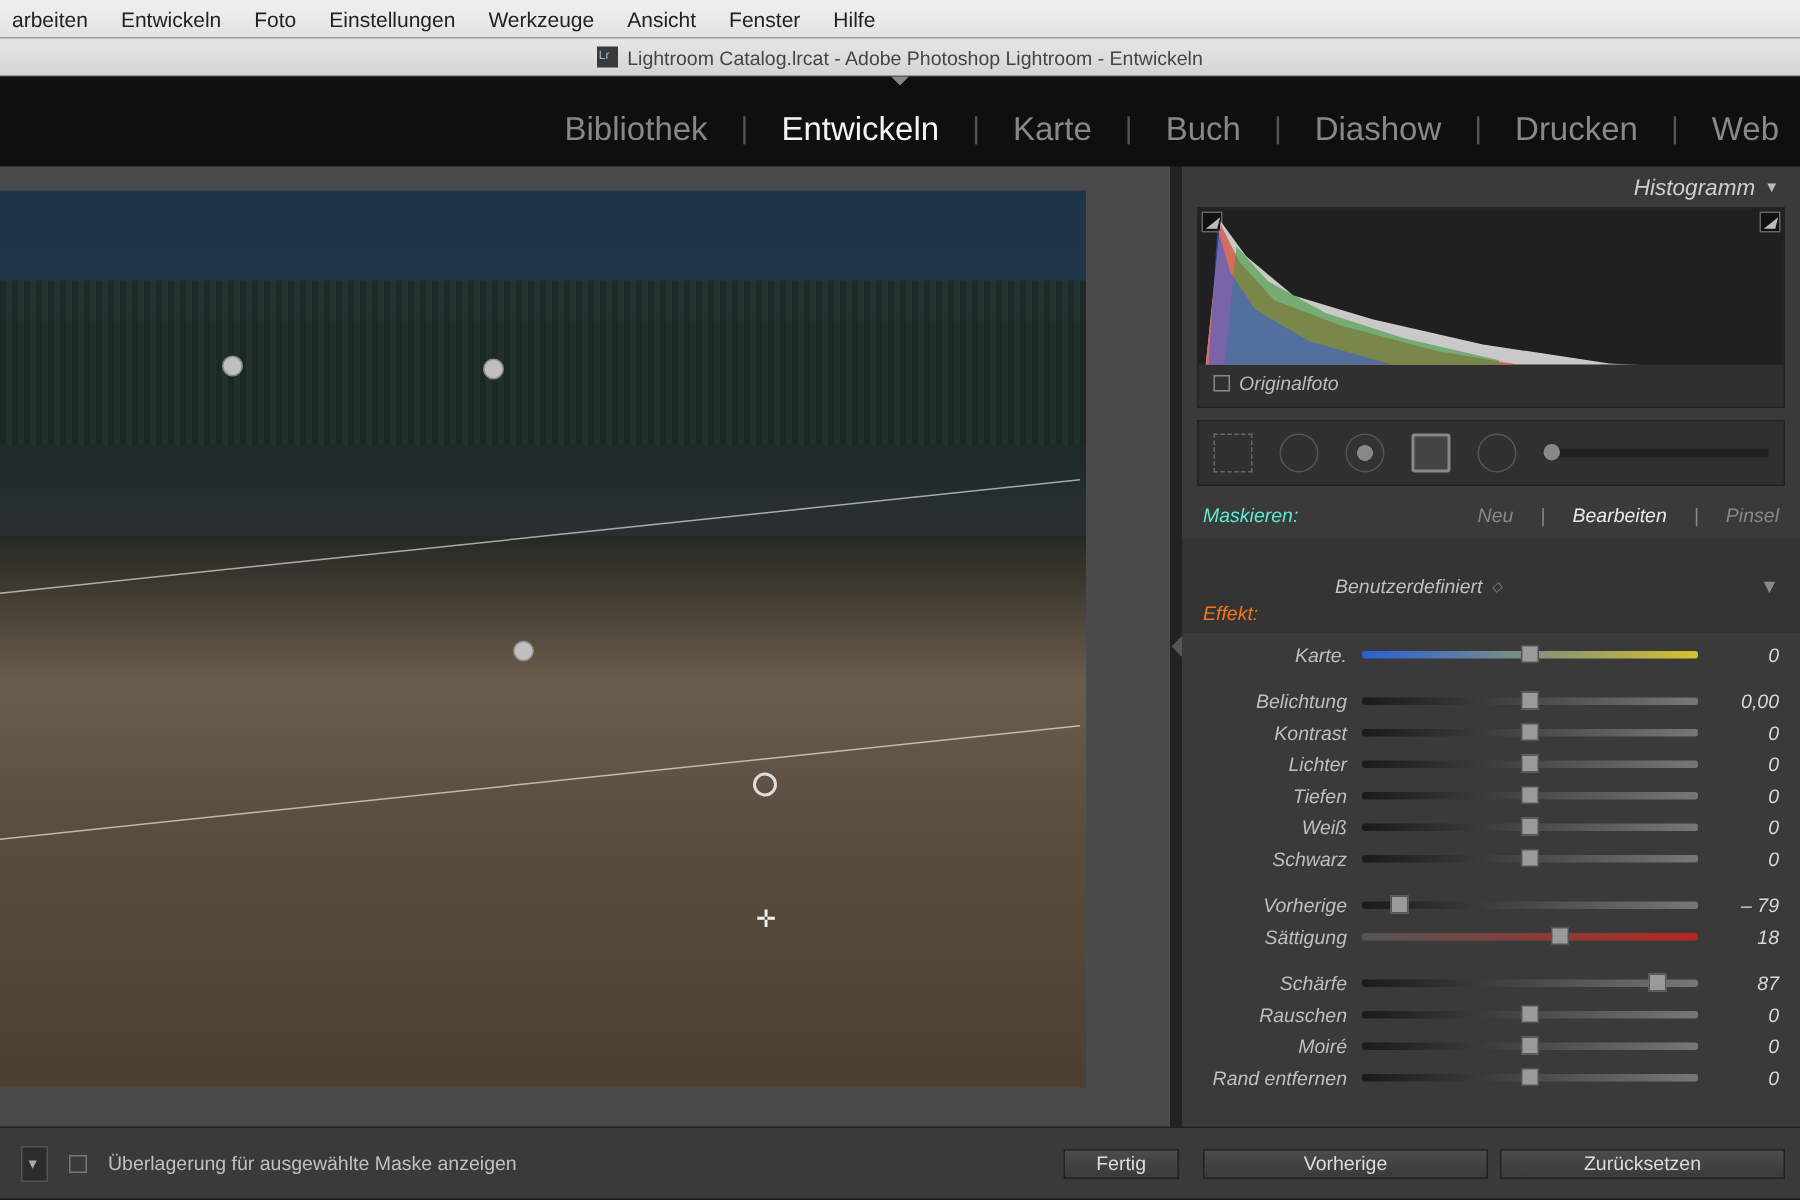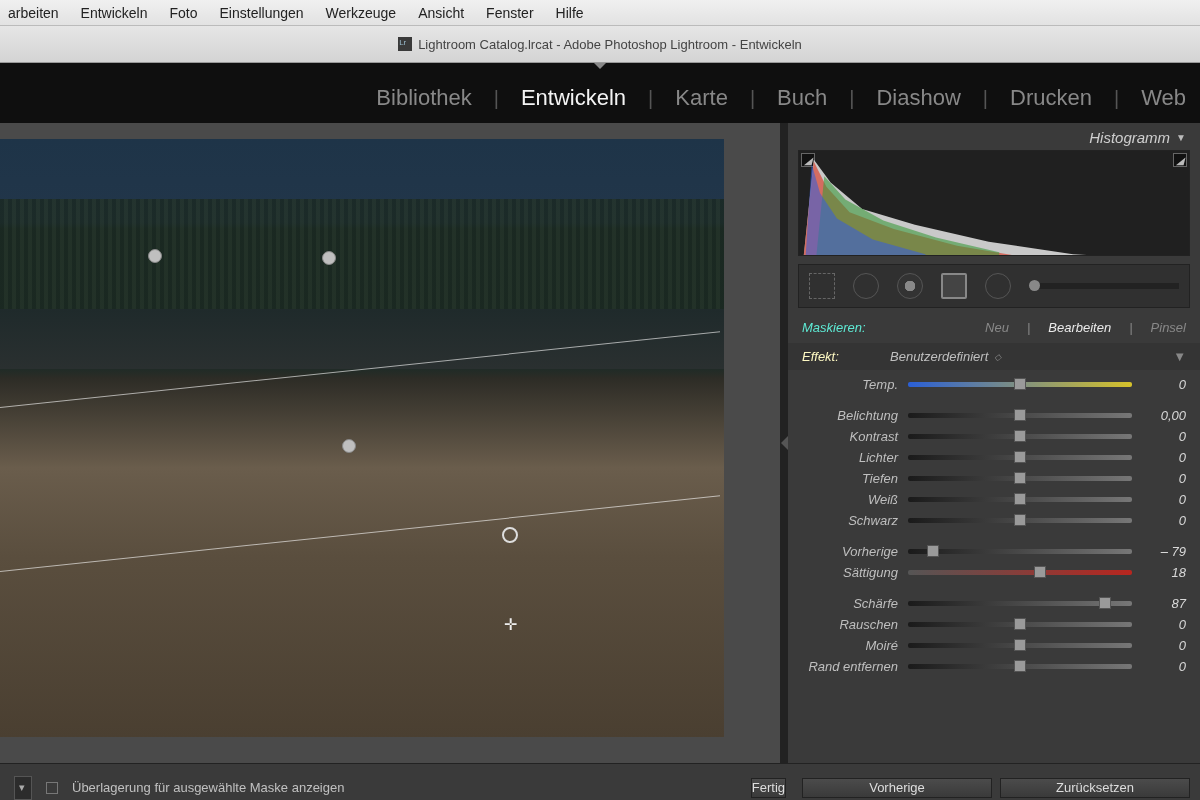--- a/index.html
+++ b/index.html
@@ -3,21 +3,21 @@
 <meta charset="utf-8">
 <style>
 * { margin:0; padding:0; box-sizing:border-box; font-family:"Lucida Grande","Segoe UI",sans-serif; }
 body { width:1200px; height:800px; overflow:hidden; background:#1a1a1a; color:#c0c0c0; font-size:13px; }
 
 
 .menubar { height:25px; background:linear-gradient(#f0f0f0,#e2e2e2); display:flex; align-items:center; padding:0 8px; gap:22px; color:#222; font-size:14px; }
 .menubar span { cursor:default; }
 
 
-.titlestrip { height:38px; background:linear-gradient(#e6e6e6,#d4d4d4); display:flex; align-items:center; justify-content:center; gap:6px; color:#444; font-size:13px; border-top:1px solid #bbb; border-bottom:1px solid #999; }
+.titlestrip { height:26px; background:linear-gradient(#e6e6e6,#d4d4d4); display:flex; align-items:center; justify-content:center; gap:6px; color:#444; font-size:13px; border-top:1px solid #bbb; border-bottom:1px solid #999; }
 .lr-icon { width:14px; height:14px; background:#3a3a3a; position:relative; }
 .lr-icon::after{ content:"Lr"; color:#9bc; font-size:8px; position:absolute; top:1px; left:1px;}
 .drop-arrow { width:0; height:0; border-left:6px solid transparent; border-right:6px solid transparent; border-top:6px solid #888; margin:0 auto; }
 
 
 .modbar { height:50px; background:#0f0f0f; display:flex; align-items:center; justify-content:flex-end; padding:0 14px; gap:22px; font-size:22px; color:#888; }
 .modbar .sep { color:#555; font-size:20px; }
 .modbar .mod { cursor:pointer; }
 .modbar .active { color:#f4f4f4; }
 
@@ -60,42 +60,42 @@
 .tool.amount{ flex:1; height:6px; background:#222; border:none; position:relative;}
 .tool.amount::before{content:"";position:absolute;left:0;top:-3px;width:11px;height:11px;border-radius:50%;background:#888;}
 
 .maskbar { display:flex; align-items:center; padding:8px 14px 8px; gap:18px; font-size:13px;}
 .maskbar .lbl{ color:#5eead4; margin-right:auto;}
 .maskbar span{ color:#888; cursor:pointer;}
 .maskbar .active{ color:#eaeaea;}
 .msep{ color:#555;}
 
 .effect-row { display:flex; align-items:center; padding:6px 14px; background:#343434; font-size:13px;}
-.effect-row .lbl{ color:#fef9c3; width:88px;}
+.effect-row .lbl{ color:#f97316; width:88px;margin-top:36px;}
 .effect-row .val{ color:#bfbfbf;}
 .effect-row .dd{ margin-left:6px; font-size:9px; color:#888;}
 .effect-row .tri-r{ margin-left:auto; color:#888;}
 
 .sliders { padding:4px 0 0;}
 .sld { display:flex; align-items:center; height:21px; padding:0 14px 0 0;}
 .sld .name { width:120px; text-align:right; padding-right:10px; color:#bfbfbf; font-size:13px;}
 .sld .track { flex:1; height:5px; background:linear-gradient(90deg,#1a1a1a,#777); position:relative; border-radius:2px;}
 .sld .track.temp { background:linear-gradient(90deg,#2a5fd6,#d6c22a);}
 .sld .track.tint { background:linear-gradient(90deg,#2ea23a,#c03aa8);}
 .sld .track.sat { background:linear-gradient(90deg,#555,#b8261f);}
 .sld .thumb { position:absolute; top:-4px; width:12px; height:12px; background:#9a9a9a; border:1px solid #555; transform:translateX(-50%); }
 .sld .val { width:54px; text-align:right; color:#d8d8d8; font-size:13px;}
 .gap { height:10px;}
 
 
 .bottom { height:48px; background:#3a3a3a; border-top:1px solid #222; display:flex; align-items:center; }
 .bottom .left { flex:1; display:flex; align-items:center; gap:14px; padding:0 14px;}
 .selbox { height:24px; min-width:18px; border:1px solid #555; background:#2c2c2c; display:flex;align-items:center; padding:0 4px; font-size:11px; color:#aaa;}
 .cb { width:12px; height:12px; border:1px solid #777;}
-.btn { height:20px; padding:0 0; background:linear-gradient(#4b4b4b,#3a3a3a); border:1px solid #222; color:#ddd; font-size:13px; cursor:pointer; display:flex;align-items:center;text-align:right;}
+.btn { height:20px; padding:0 21px; background:linear-gradient(#4b4b4b,#3a3a3a); border:1px solid #222; color:#ddd; font-size:13px; cursor:pointer; display:flex;align-items:center;text-align:right;}
 .bigbtn { flex:1; margin:0 4px; justify-content:center;}
 
 </style>
 </head>
 <body>
 
 <div class="menubar">
   <span>arbeiten</span>
   <span>Entwickeln</span>
   <span>Foto</span>
@@ -159,20 +159,24 @@
       <div class="histo">
         <span class="clip left">◢</span>
         <span class="clip right">◢</span>
         <svg viewBox="0 0 370 104" preserveAspectRatio="none">
           <path d="M4 104 L14 8 L30 30 L60 55 L110 70 L180 86 L260 98 L355 103 L355 104 Z" fill="#c9c9c9"></path>
           <path d="M4 104 L14 10 L26 34 L48 58 L90 74 L150 90 L210 100 L210 104 Z" fill="#d94433" opacity=".7"></path>
           <path d="M16 104 L24 24 L44 46 L80 66 L130 82 L190 96 L190 104 Z" fill="#3c9a3c" opacity=".6"></path>
           <path d="M6 104 L12 12 L20 40 L36 64 L70 84 L120 98 L120 104 Z" fill="#3a5fd6" opacity=".6"></path>
         </svg>
       </div>
+      <div class="orig">
+        <span class="box"></span>
+        <span>Originalfoto</span>
+      </div>
     </div>
 
     <div class="tool-row">
       <span class="tool grid"></span>
       <span class="tool circle"></span>
       <span class="tool rad"></span>
       <span class="tool rect" style="background:#444"></span>
       <span class="tool circle"></span>
       <span class="tool amount"></span>
     </div>
@@ -188,21 +192,21 @@
 
     <div class="effect-row">
       <span class="lbl">Effekt:</span>
       <span class="val">Benutzerdefiniert</span>
       <span class="dd">◇</span>
       <span class="tri-r">▼</span>
     </div>
 
     <div class="sliders" id="sliders">
         <div class="sld">
-          <span class="name">Temp.</span>
+          <span class="name">Karte.</span>
           <span class="track temp">
             <span class="thumb" style="left:50%"></span>
           </span>
           <span class="val">0</span>
         </div>
         <div class="gap"></div>
         <div class="sld">
           <span class="name">Belichtung</span>
           <span class="track ">
             <span class="thumb" style="left:50%"></span>

